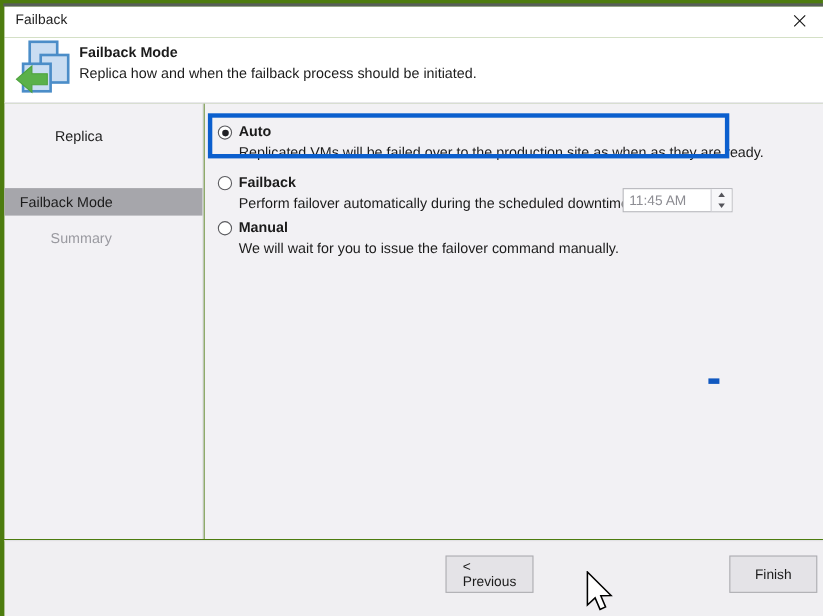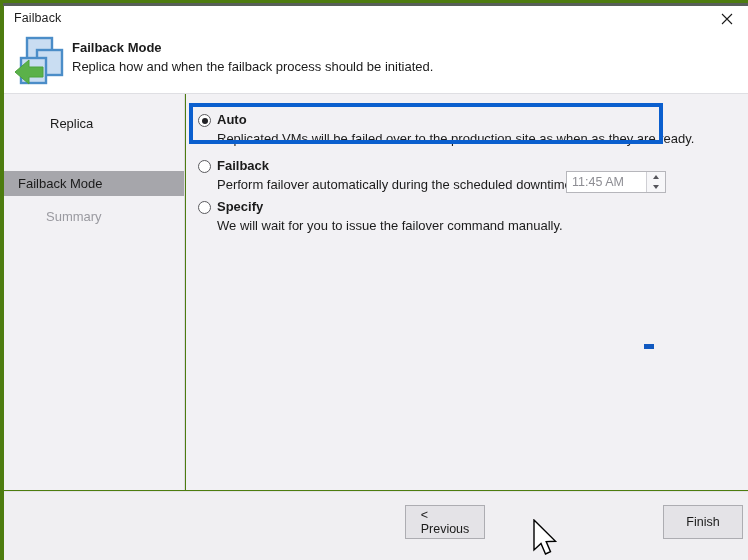--- a/index.html
+++ b/index.html
@@ -367,21 +367,21 @@
           <span class="spin-arrow up"></span>
         </div>
         <div class="spin-half down">
           <span class="spin-arrow down"></span>
         </div>
       </div>
     </div>
 
     <div class="opt" style="top:105px;">
       <span class="radio"></span>
-      <span class="opt-label">Specify</span>
+      <span class="opt-label">Manual</span>
       <span class="opt-desc">We will wait for you to issue the failover command manually.</span>
     </div>
 
     <div id="blue-artifact" style="position:absolute;left:458px;top:250px;width:10px;height:5px;background:#1159c0;"></div>
   </div>
 
   <div id="footer">
     <div class="btn" style="left:401px; width:80px;">
       <span>&lt; Previous</span>
     </div>

